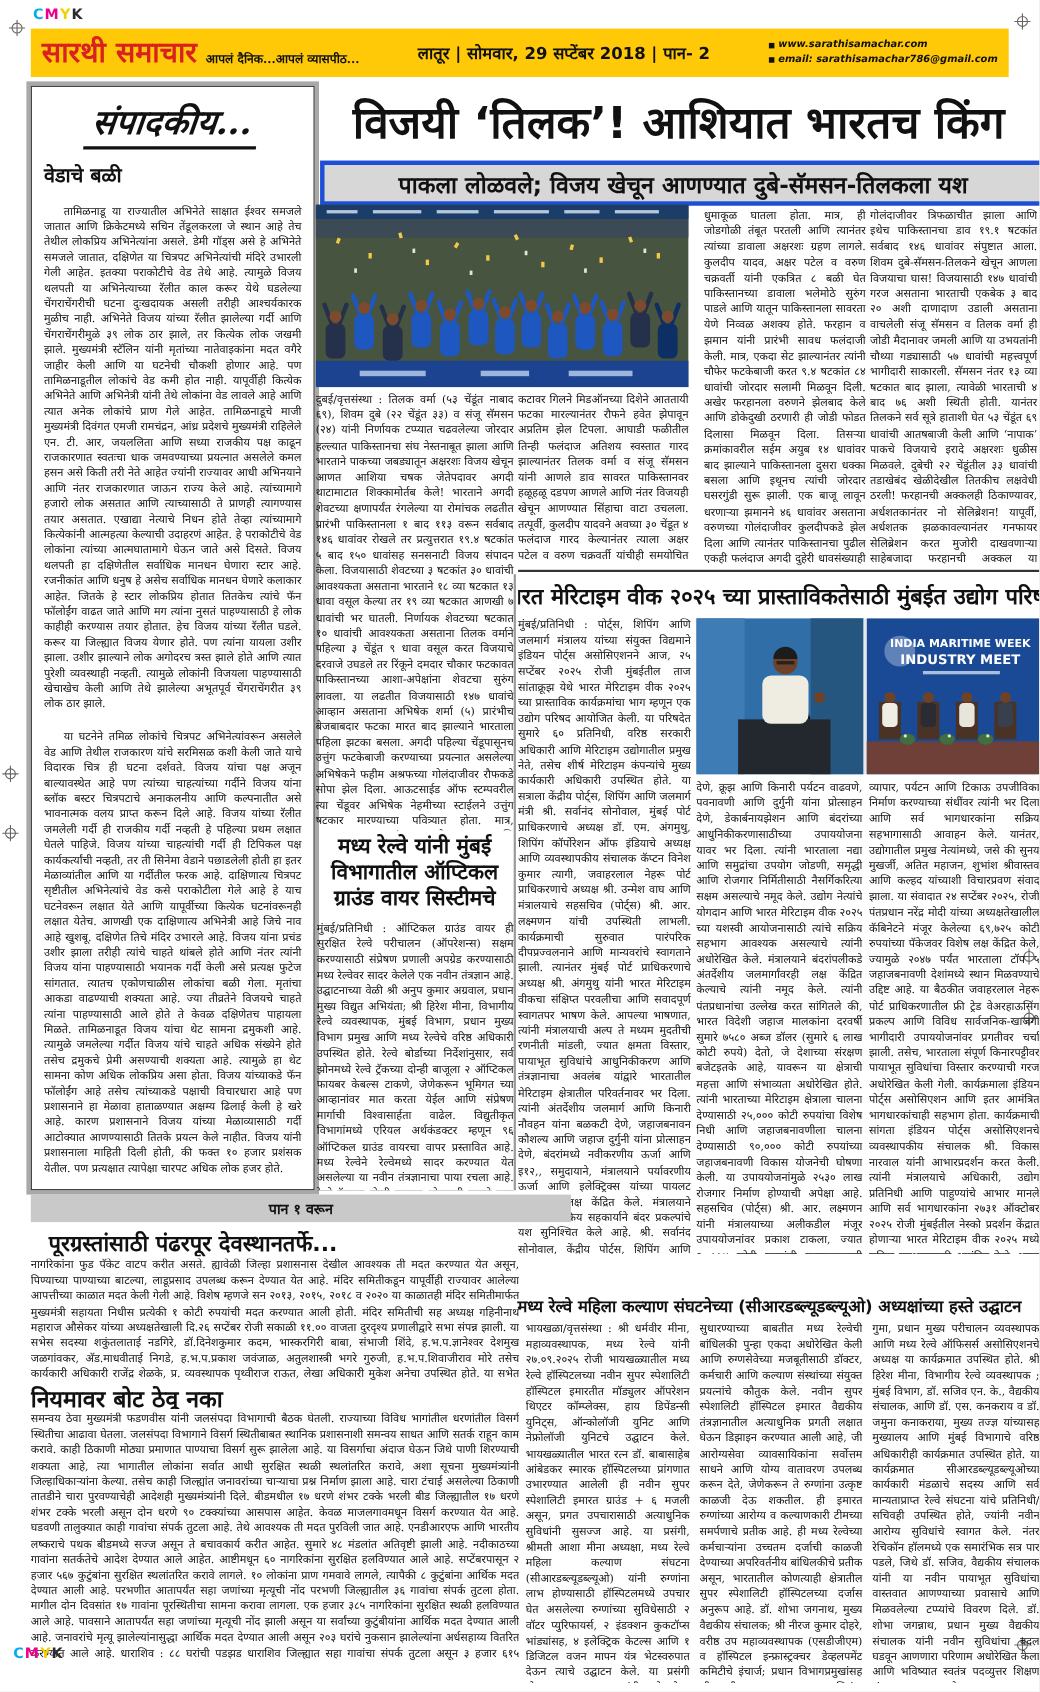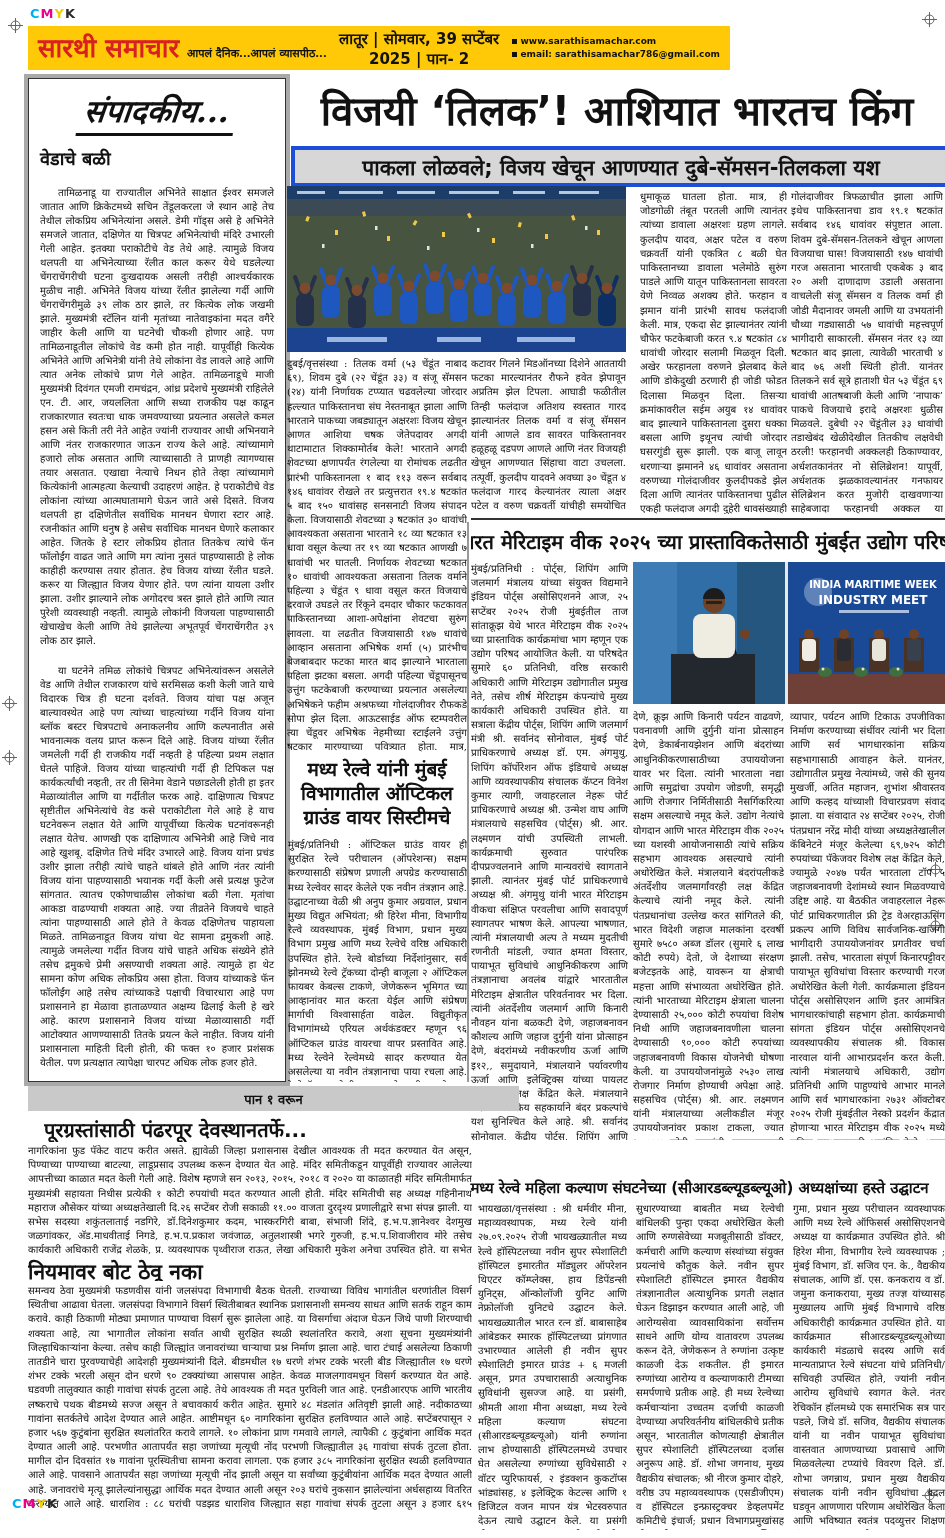--- a/index.html
+++ b/index.html
@@ -7,21 +7,21 @@
         font-family:"DejaVu Serif", serif;color:#111;overflow:hidden;}
   .abs{position:absolute;}
   .col{font-size:10px;line-height:1.42;text-align:justify;overflow:hidden;word-break:break-word;}
   .hl{display:flex;align-items:center;justify-content:center;white-space:nowrap;overflow:hidden;
       font-family:"DejaVu Sans", sans-serif;font-weight:700;}
   
   .masthead{display:flex;align-items:center;padding:0 10px;box-sizing:border-box;}
   .brand{font-family:"DejaVu Sans", sans-serif;font-weight:700;font-size:26px;line-height:1;}
   .tagline{font-size:11px;font-weight:700;margin-left:8px;margin-top:8px;}
   .dateline{flex:1;text-align:center;font-family:"DejaVu Sans", sans-serif;font-weight:700;font-size:15px;}
-  .contacts{font-family:"DejaVu Sans", sans-serif;font-size:9px;font-weight:700;line-height:1.5;}
+  .contacts{font-family:"DejaVu Sans", sans-serif;font-size:9px;font-weight:700;line-height:1.5;font-style:italic;}
   .contacts .row{display:flex;align-items:center;}
   .sq{display:inline-block;width:5px;height:5px;background:#111;margin-right:4px;}
   
   .edbox{border:1px solid #333;box-shadow:0 0 0 4px #a9a9a9;box-sizing:border-box;padding:8px 11px;overflow:hidden;background:#fff;}
   .edtitle{text-align:center;font-style:italic;font-weight:700;font-size:31px;margin:2px 0 10px 0;}
   .edtitle span{border-bottom:3px solid #111;padding:0 6px 2px 6px;display:inline-block;transform:skewX(-6deg);}
   .edhead{font-size:18px;font-weight:700;margin:0 0 4px 0;font-family:"DejaVu Sans", sans-serif;}
   .edbody p{font-size:10px;line-height:1.4;text-align:justify;margin:16px 0 2px 0;text-indent:18px;word-break:break-word;}
   
   .subbar{background:#d7d7d7;border:4px solid #1d4ed8;}
@@ -87,24 +87,24 @@
         <circle cx="7.5" cy="7.5" r="4.5" fill="none" stroke="#666"></circle>
         <line x1="0" y1="7.5" x2="15" y2="7.5" stroke="#666"></line>
         <line x1="7.5" y1="0" x2="7.5" y2="15" stroke="#666"></line>
       </svg>
     </span>
 
   <div class="abs cmyk" style="left:30px;top:6px">
     <span style="color:#00AEEF">C</span><span style="color:#EC008C">M</span><span style="color:#F2D000">Y</span><span style="color:#2b2b2b">K</span>
   </div>
 
-  <div class="abs masthead" style="left:28px;top:26px;width:702px;height:44px;background:#FFC907">
+  <div class="abs masthead" style="left:28px;top:26px;width:889px;height:44px;background:#FFC907">
     <div class="brand" style="color:#D92121">सारथी समाचार</div>
     <div class="tagline">आपलं दैनिक...आपलं व्यासपीठ...</div>
-    <div class="dateline">लातूर | सोमवार, 39 सप्टेंबर 2025 | पान- 2</div>
+    <div class="dateline">लातूर | सोमवार, 29 सप्टेंबर 2018 | पान- 2</div>
     <div class="contacts">
       <div class="row">
           <span class="sq"></span>
           <span>www.sarathisamachar.com</span>
         </div>
       <div class="row">
           <span class="sq"></span>
           <span>email: sarathisamachar786@gmail.com</span>
         </div>
     </div>

